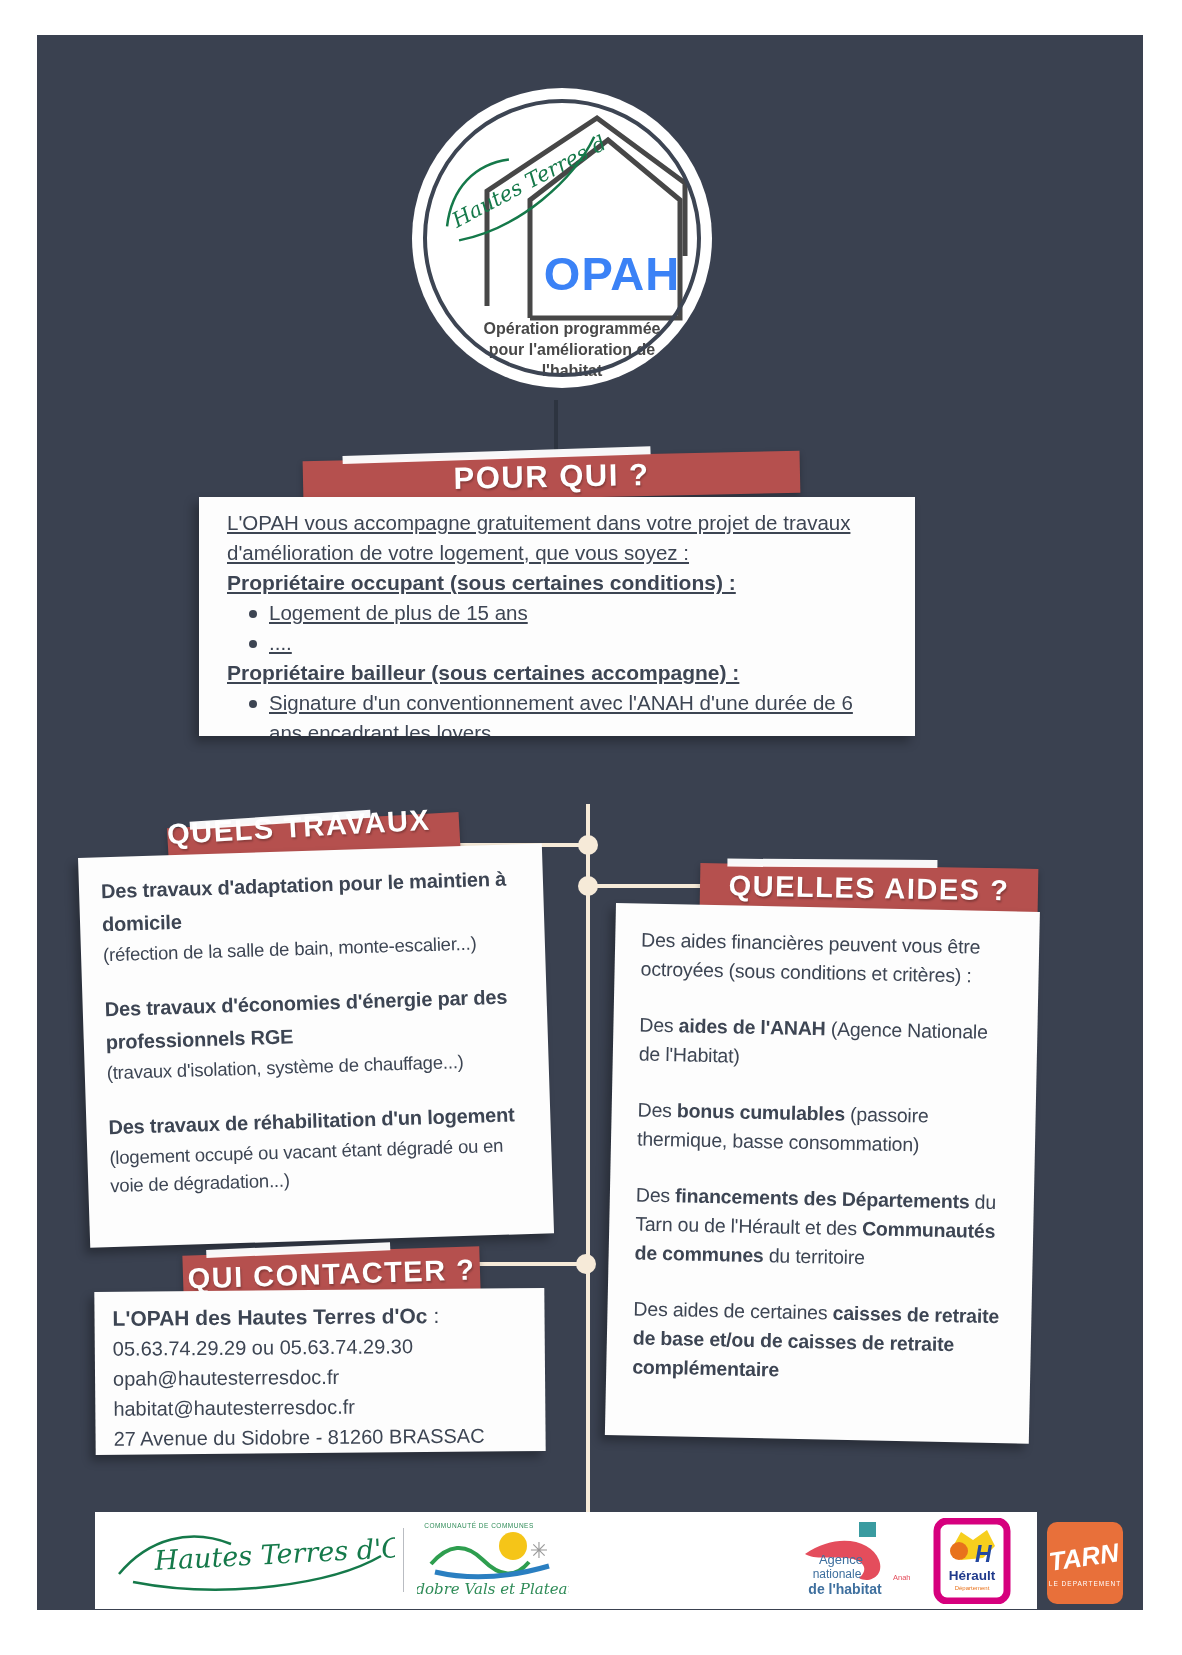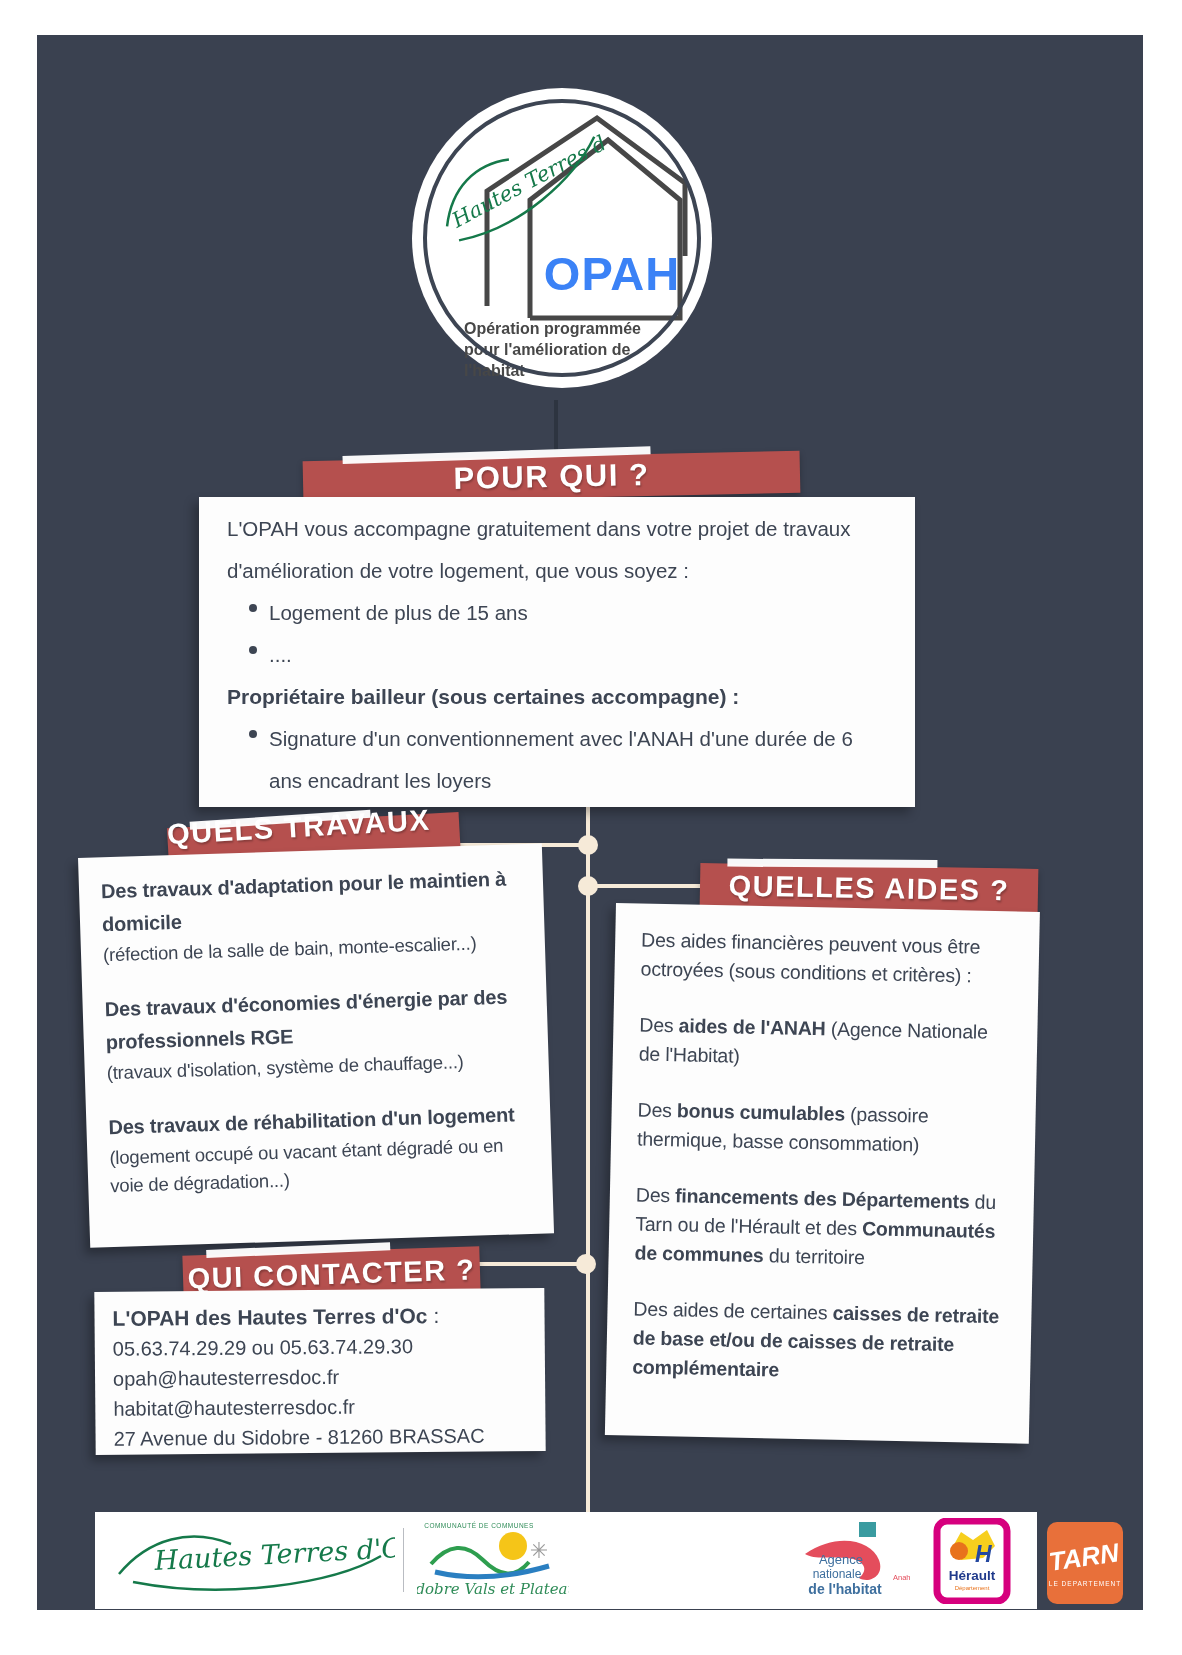--- a/index.html
+++ b/index.html
@@ -8,21 +8,21 @@
   .panel{position:absolute;left:37px;top:35px;width:1106px;height:1575px;background:var(--navy,#3a4150);}
 
   
   .logo-circle{position:absolute;left:412px;top:88px;width:300px;height:300px;border-radius:50%;
                background:#fff;}
   .logo-circle::after{content:'';position:absolute;left:11px;top:11px;right:11px;bottom:11px;
                border:4px solid var(--ink,#3d4553);border-radius:50%;}
   .houses{position:absolute;left:0;top:0;width:300px;height:300px;}
   .opah-acronym{position:absolute;left:112px;top:158px;width:176px;text-align:center;
                font-size:47px;font-weight:bold;letter-spacing:1px;color:#3b82f6;}
-  .opah-subtitle{position:absolute;left:52px;top:230px;width:216px;text-align:left;
+  .opah-subtitle{position:absolute;left:52px;top:230px;width:216px;text-align:center;
                font-size:16px;font-weight:bold;line-height:21px;color:#474747;}
   .brand-script{position:absolute;left:18px;top:46px;width:185px;height:100px;
                transform:rotate(-28deg);}
 
   
   .stub{position:absolute;background:#2d3440;}
   .cline{position:absolute;background:var(--cream,#f6ead8);}
   .cnode{position:absolute;width:20px;height:20px;border-radius:50%;background:var(--cream,#f6ead8);}
 
   
@@ -32,22 +32,22 @@
   .banner::before{content:'';position:absolute;top:-6px;left:8%;width:62%;height:8px;
           background:rgba(255,255,255,.96);transform:rotate(-.6deg);}
   .b-pourqui{left:303px;top:456px;width:497px;height:42px;font-size:31px;transform:rotate(-1.2deg);}
   .b-travaux{left:168px;top:820px;width:292px;height:46px;font-size:29px;transform:rotate(-3.2deg);}
   .b-aides{left:700px;top:866px;width:338px;height:45px;font-size:29px;transform:rotate(1deg);}
   .b-contacter{left:183px;top:1251px;width:297px;height:46px;font-size:29px;transform:rotate(-1.8deg);}
 
   
   .card{position:absolute;background:var(--card,#fdfdfd);color:var(--ink,#3d4553);
         box-shadow:-5px 6px 10px rgba(0,0,0,.30);overflow:hidden;}
-  .c-pourqui{left:199px;top:497px;width:716px;height:310px;padding:11px 28px;box-sizing:border-box;
-        font-size:20.5px;line-height:42px;}
+  .c-pourqui{left:199px;top:497px;width:716px;height:239px;padding:11px 28px;box-sizing:border-box;
+        font-size:20.5px;line-height:30px;text-decoration:underline;}
   .c-pourqui .intro{margin:0;}
   .group-heading{font-weight:bold;font-size:21px;}
   .bullet{position:relative;padding-left:42px;}
   .bullet::before{content:'';position:absolute;left:22px;top:12px;width:8px;height:8px;
         border-radius:50%;background:var(--ink,#3d4553);}
 
   .c-travaux{left:78px;top:858px;width:464px;height:390px;padding:18px 16px 0 22px;box-sizing:border-box;
         transform:rotate(-1.8deg);transform-origin:left top;}
   .travaux-item{margin-bottom:24px;}
   .t-head{font-weight:bold;font-size:20px;line-height:33px;letter-spacing:-0.2px;}
@@ -99,20 +99,21 @@
     <div class="opah-acronym">OPAH</div>
     <div class="opah-subtitle">Opération programmée pour l'amélioration de l'habitat</div>
   </div>
 
   <div class="banner b-pourqui">
     <span>POUR QUI ?</span>
   </div>
   <div class="card c-pourqui">
     <p class="intro">L'OPAH vous accompagne gratuitement dans votre projet de travaux d'amélioration de votre logement, que vous soyez :</p>
     <div id="pourqui-groups">
+        <div class="group-heading">Propriétaire occupant  (sous certaines conditions) :</div>
         <div class="bullet">Logement de plus de 15 ans</div>
         <div class="bullet">....</div>
         <div class="group-heading">Propriétaire bailleur (sous certaines accompagne) :</div>
         <div class="bullet">Signature d'un conventionnement avec l'ANAH d'une durée de 6 ans encadrant les loyers</div>
         <div class="bullet">....</div>
       </div>
   </div>
 
   <div class="banner b-travaux">
     <span>QUELS TRAVAUX ?</span>

